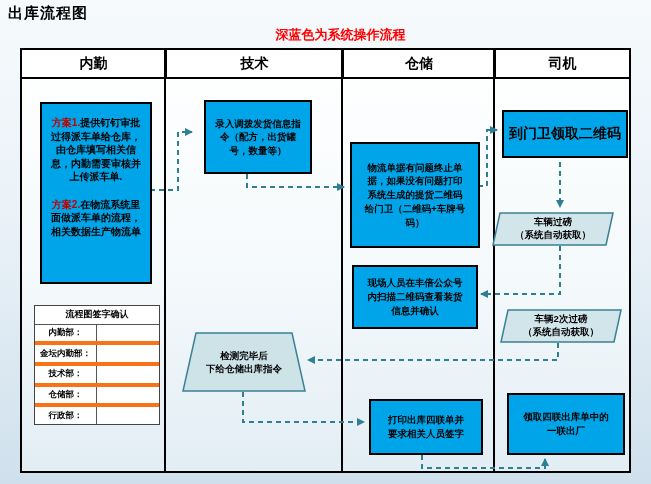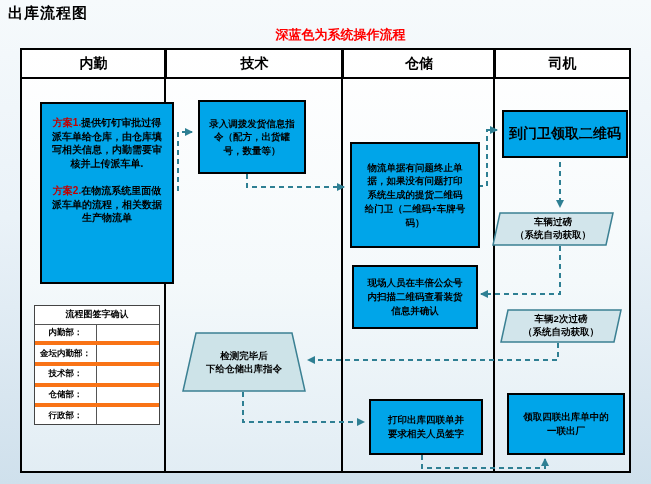--- a/index.html
+++ b/index.html
@@ -97,21 +97,21 @@
       <polyline points="225,124 225,137 322,137" marker-end="url(#ah)"></polyline>
       <polyline points="456,136 465,136 465,80 475,80" marker-end="url(#ah)"></polyline>
       <polyline points="538,112 538,157" marker-end="url(#ah)"></polyline>
       <polyline points="538,196 538,244 459,244" marker-end="url(#ah)"></polyline>
       <polyline points="536,293 536,310 286,310" marker-end="url(#ah)"></polyline>
       <polyline points="221,342 221,372 342,372" marker-end="url(#ah)"></polyline>
       <polyline points="400,405 400,418 523,418 523,409" marker-end="url(#ah)"></polyline>
     </g>
   </svg>
 
-  <div class="node blue plan" style="left:18px;top:52px;width:134px;height:182px;">
+  <div class="node blue plan" style="left:18px;top:52px;width:112px;height:182px;">
     <p class="para">
       <span class="red">方案1.</span><span>提供钉钉审批过得派车单给仓库，由仓库填写相关信息，内勤需要审核并上传派车单.</span>
     </p>
     <p class="para">
       <span class="red">方案2.</span><span>在物流系统里面做派车单的流程，相关数据生产物流单</span>
     </p>
   </div>
 
   <div class="sign-table">
     <div class="sign-title">流程图签字确认</div>
@@ -130,21 +130,21 @@
     <div class="sign-row">
       <div class="sign-label">仓储部：</div>
       <div class="sign-blank"></div>
     </div>
     <div class="sign-row">
       <div class="sign-label">行政部：</div>
       <div class="sign-blank"></div>
     </div>
   </div>
 
-  <div class="node blue" style="left:176px;top:50px;width:108px;height:74px;font-size:9.5px;line-height:1.4;padding:2px 8px;">录入调拨发货信息指令（配方，出货罐号，数量等）</div>
+  <div class="node blue" style="left:182px;top:50px;width:108px;height:74px;font-size:9.5px;line-height:1.4;padding:2px 8px;">录入调拨发货信息指令（配方，出货罐号，数量等）</div>
 
   <div class="shape-wrap" style="left:160px;top:282px;width:124px;height:60px;">
     <svg width="124" height="60" viewBox="0 0 124 60">
       <polygon points="14,1 110,1 123,59 1,59" fill="#cde3e8" stroke="#3b8093" stroke-width="1.5"></polygon>
     </svg>
     <div class="shape-label" style="font-size:9.5px;line-height:1.4;padding:0 24px;">
       <span>检测完毕后</span>
       <span>下给仓储出库指令</span>
     </div>
   </div>

